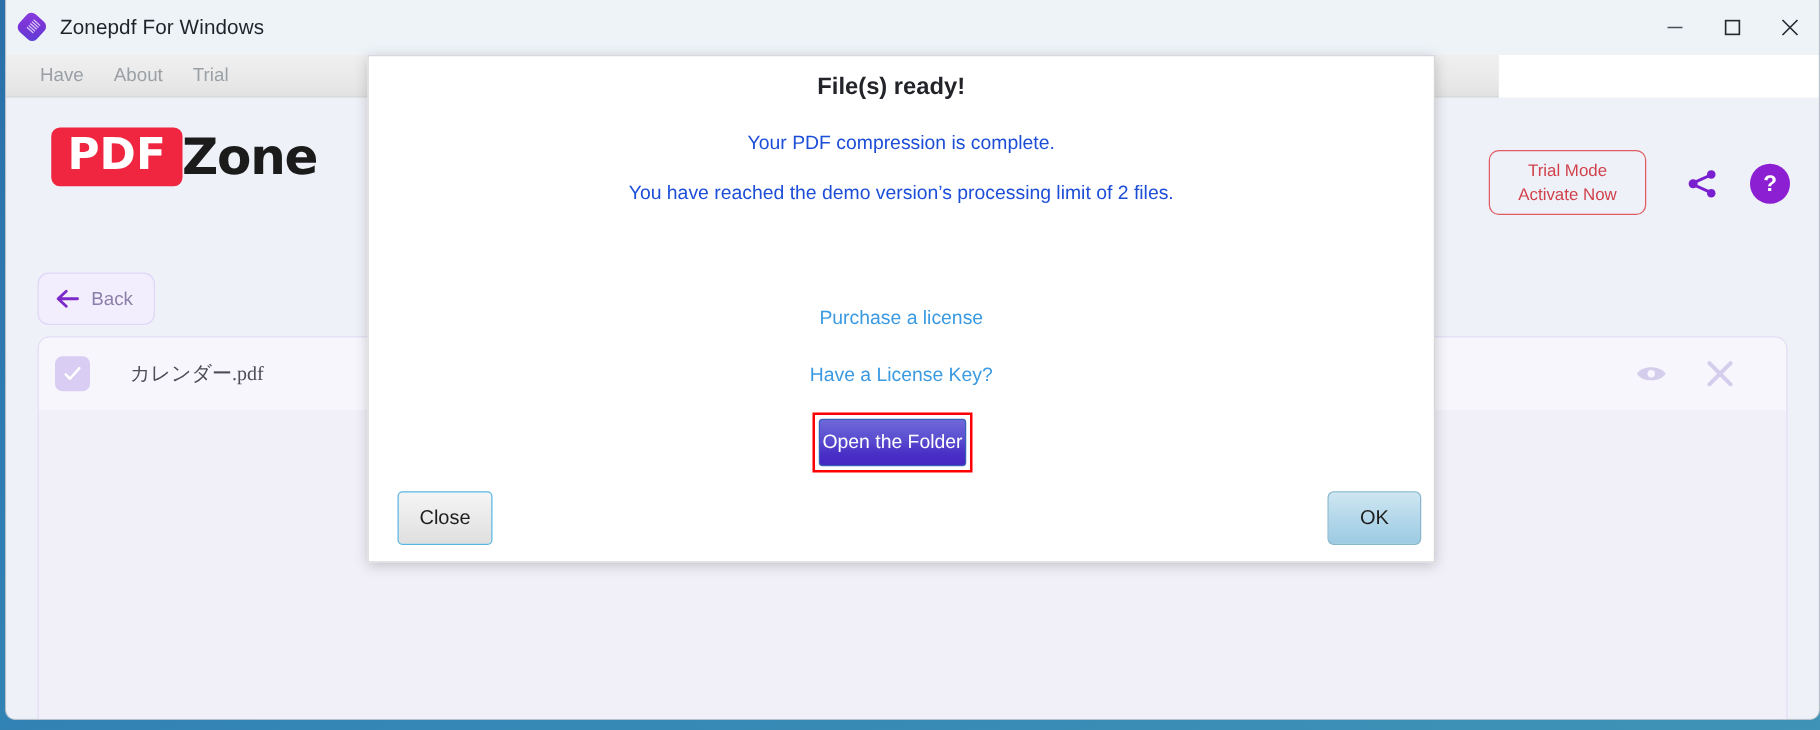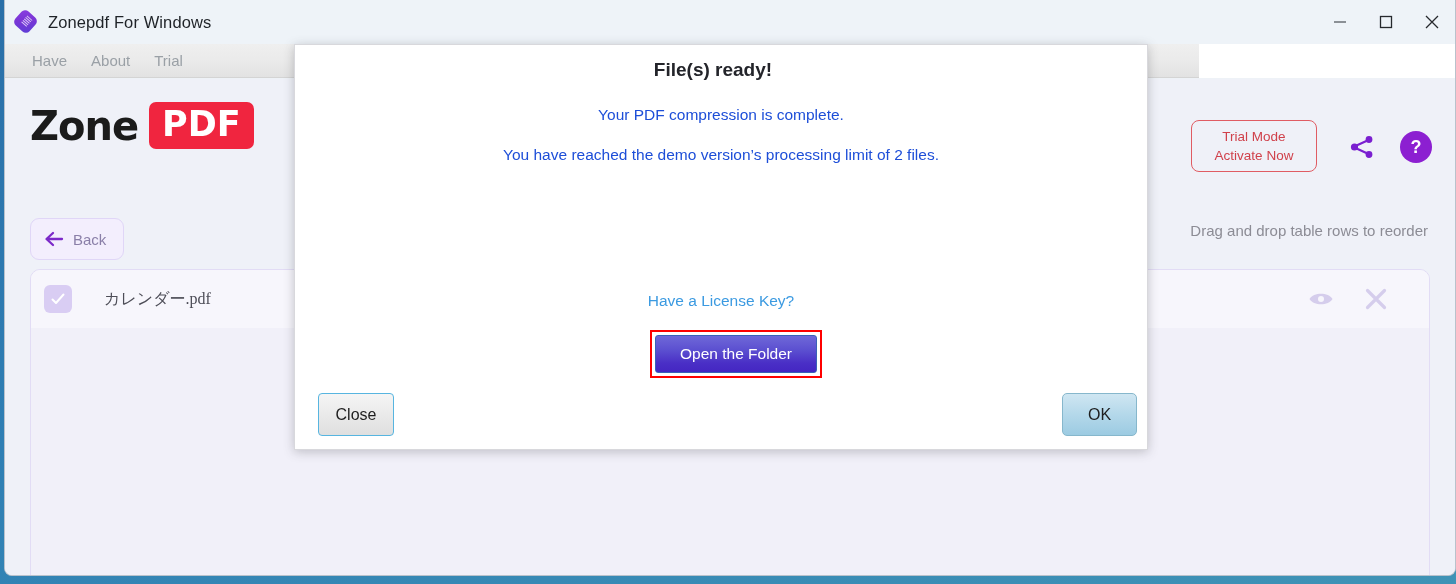--- a/index.html
+++ b/index.html
@@ -323,21 +323,21 @@
     color: #3b9ae1;
   }
   #dlg-link-1 { top: 201px; }
   #dlg-link-2 { top: 247px; }
 
   
   #open-folder-wrap {
     position: absolute;
     left: 355px;
     top: 285px;
-    width: 172px;
+    width: 128px;
     height: 48px;
     border: 2px solid #ff0000;
     box-sizing: border-box;
   }
   #open-folder-button {
     position: absolute;
     left: 3px; top: 3px;
     right: 3px; bottom: 3px;
     background: linear-gradient(180deg, #6f68d8 0%, #5b4fd0 40%, #4a2fc6 75%, #4426c2 100%);
     border: 1px solid #3a61b8;
@@ -422,22 +422,22 @@
   <div id="menubar-filler"></div>
   <div id="menubar">
     <div class="menu-item">Have</div>
     <div class="menu-item">About</div>
     <div class="menu-item">Trial</div>
   </div>
 
   <div id="content">
 
     <div id="brand">
+      <div id="brand-pdf">PDF</div>
       <div id="brand-zone">Zone</div>
-      <div id="brand-pdf">PDF</div>
     </div>
 
     <div id="back-button">
       <span class="arrow">
         <svg width="20" height="16" viewBox="0 0 20 16">
           <path d="M18 8 L3 8 M9 2 L2.5 8 L9 14" stroke="#7c29c9" stroke-width="2.3" fill="none" stroke-linecap="round" stroke-linejoin="round"></path>
         </svg>
       </span>
       <span class="label">Back</span>
     </div>
@@ -453,21 +453,20 @@
         <circle cx="20" cy="20.5" r="3.4" fill="#7a1fd0"></circle>
         <circle cx="5.5" cy="13" r="3.6" fill="#7a1fd0"></circle>
         <path d="M7.5 11.5 L18.5 6.5 M7.5 14.5 L18.5 19.5" stroke="#7a1fd0" stroke-width="2.2"></path>
       </svg>
     </div>
 
     <div id="help-icon-btn">
       <span>?</span>
     </div>
 
-    <div id="reorder-hint">Drag and drop table rows to reorder</div>
 
     <div id="file-table">
       <div id="table-body-fill"></div>
       <div class="file-row">
         <div class="file-checkbox">
           <svg width="18" height="18" viewBox="0 0 18 18">
             <path d="M3.5 9.5 L7 13 L14.5 4.5" stroke="#ffffff" stroke-width="2" fill="none" stroke-linecap="round" stroke-linejoin="round"></path>
           </svg>
         </div>
         <div class="file-name">カレンダー.pdf</div>
@@ -488,20 +487,21 @@
     </div>
 
   </div>
 </div>
 
 <div id="dialog-shadow">
   <div id="dialog-title">File(s) ready!</div>
   <div class="dialog-line" id="dlg-line-1">Your PDF compression is complete.</div>
   <div class="dialog-line" id="dlg-line-2">You have reached the demo version’s processing limit of 2 files.</div>
 
+  <div class="dialog-link" id="dlg-link-1">Purchase a license</div>
   <div class="dialog-link" id="dlg-link-2">Have a License Key?</div>
 
   <div id="open-folder-wrap">
     <div id="open-folder-button">Open the Folder</div>
   </div>
 
   <div id="close-button">Close</div>
   <div id="ok-button">OK</div>
 </div>
 

